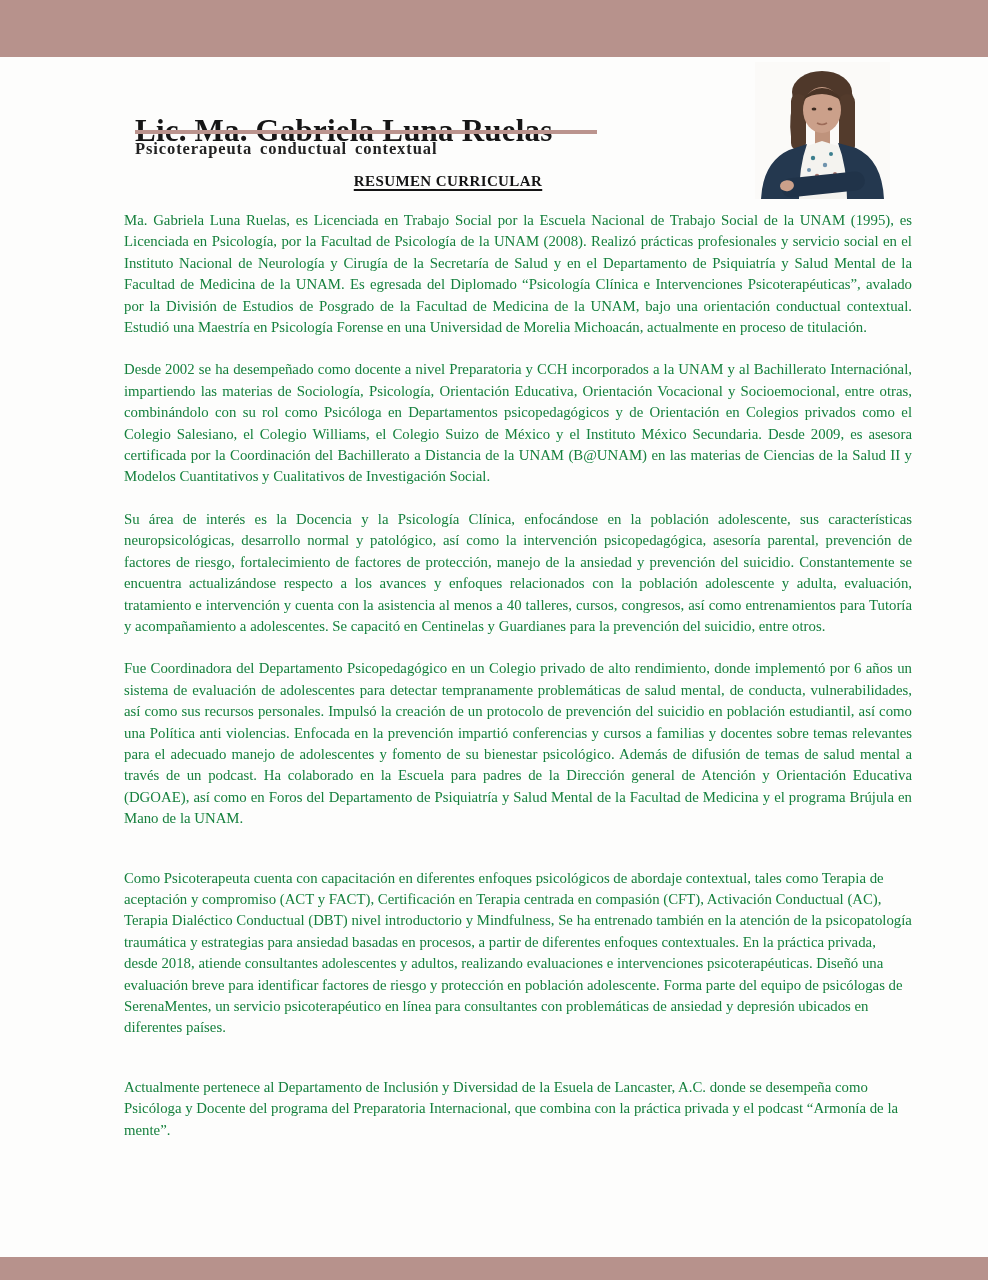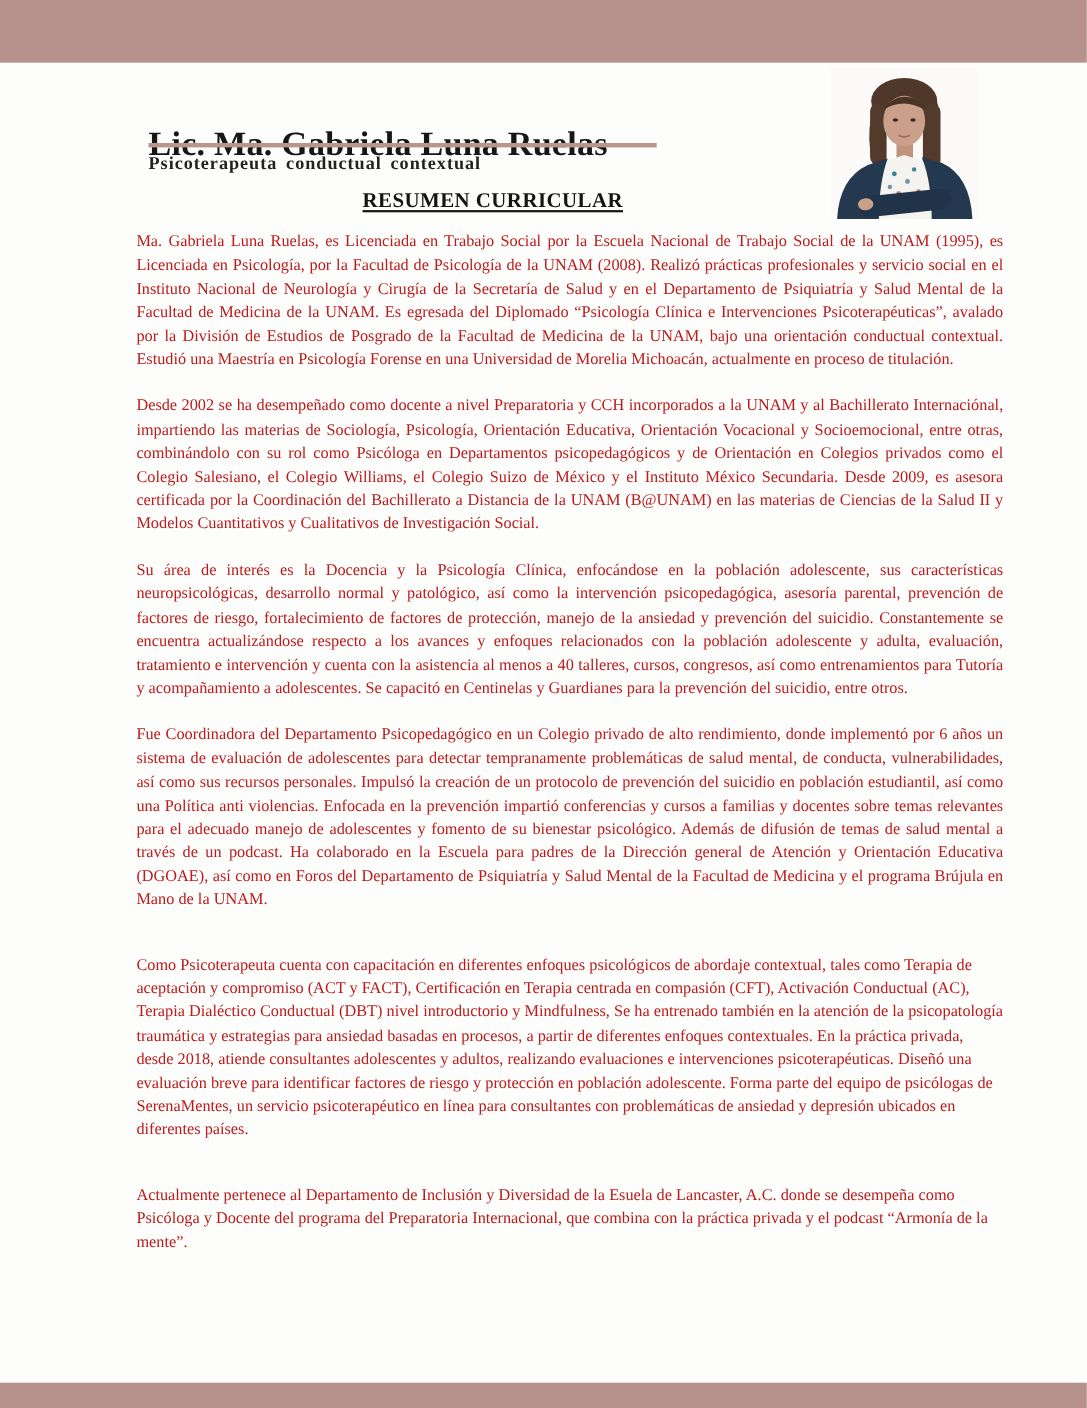--- a/index.html
+++ b/index.html
@@ -24,35 +24,35 @@
   .doc-subtitle{
     position:absolute;left:135px;top:139px;
     font-size:16.5px;font-weight:bold;color:#222;
     letter-spacing:0.9px;word-spacing:3px;white-space:nowrap;font-family:Liberation Serif, serif;
   }
   .section-heading-wrap{
     position:absolute;left:123px;top:172px;width:650px;text-align:center;
   }
   .section-heading{
     display:inline-block;
-    font-size:19px;font-weight:bold;color:#141414;
+    font-size:15px;font-weight:bold;color:#141414;
     letter-spacing:0.4px;
     text-decoration:underline;
     text-underline-offset:3px;
     text-decoration-thickness:2px;
   }
 
   .photo{
     position:absolute;left:755px;top:62px;width:135px;height:137px;
     display:block;
   }
 
   .content{
     position:absolute;left:124px;top:210px;width:788px;
-    font-size:14.8px;line-height:21.4px;color:#b91c1c;
+    font-size:14.8px;line-height:21.4px;color:#15803d;
   }
   .content p{margin:0 0 21px 0;}
   .content p.justify{text-align:justify;}
   .content p.left{text-align:left;margin-top:38px;}
 </style>
 </head>
 <body>
 
 <div class="band band-top"></div>
 

